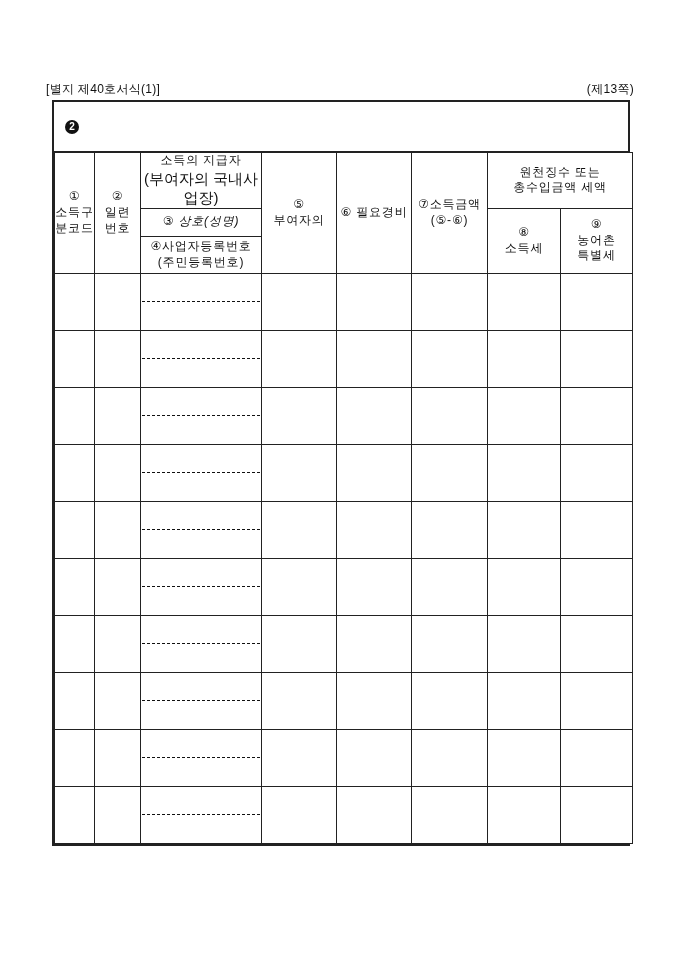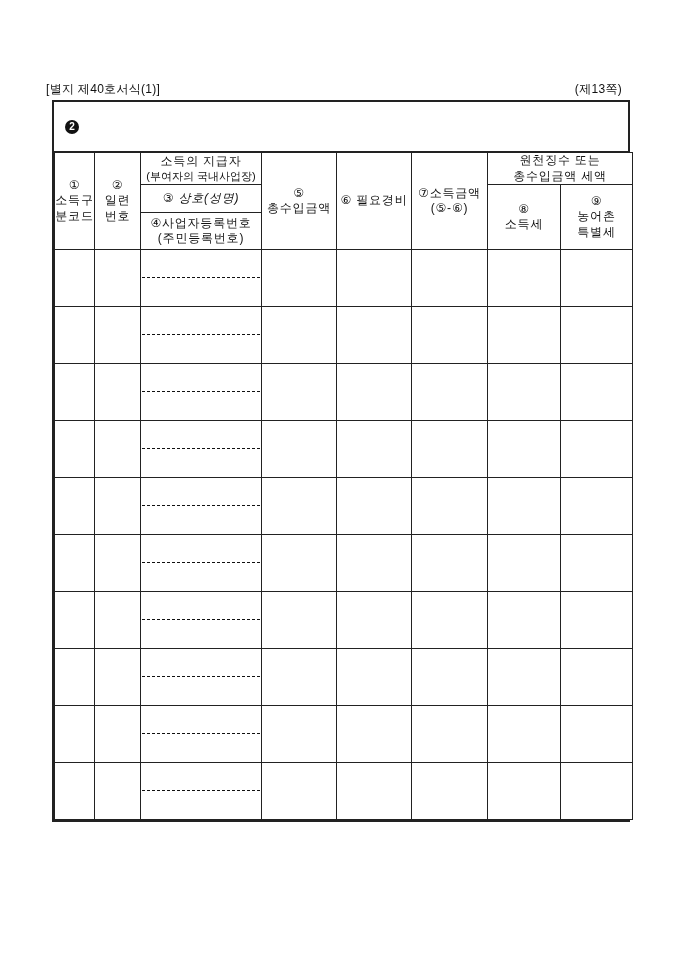--- a/index.html
+++ b/index.html
@@ -8,21 +8,21 @@
     width: 680px; height: 962px;
     font-family: "Liberation Sans", "DejaVu Sans", sans-serif;
     color: #111;
     position: relative;
     overflow: hidden;
   }
   .page { position: absolute; inset: 0; background: #fff; }
 
   
   .topbar {
-    position: absolute; top: 81px; left: 46px; right: 58px;
+    position: absolute; top: 81px; left: 46px; right: 46px;
     display: flex; justify-content: space-between; align-items: center;
     font-size: 12px; letter-spacing: 0.3px;
   }
 
   
   .formbox {
     position: absolute; left: 52px; top: 100px; width: 578px;
     border: 2px solid #222;
     background: #fff;
   }
@@ -50,21 +50,21 @@
     border: 1px solid #222;
     font-weight: normal;
     text-align: center; vertical-align: middle;
     font-size: 12px; line-height: 1.3; letter-spacing: 0.8px;
     padding: 0;
     background: #fff;
   }
   thead tr.h-a th { height: 29px; }
   thead tr.h-b th.sub { height: 28px; font-style: italic; }
   thead tr.h-c th { height: 37px; text-align: center; }
-  th .small { font-size: 11px; letter-spacing: 0; }
+  th .small { font-size: 15px; letter-spacing: 0; }
   th .line { display: block; }
   th.dashed-bottom { border-bottom: 1px dashed #222; }
 
   tbody td { height: 57px; }
   td.payer-cell { vertical-align: top; }
   .dash-mid { height: 28px; border-bottom: 1px dashed #111; margin: 0 1px; }
 </style>
 </head>
 <body>
 
@@ -103,21 +103,21 @@
             <span class="line">②</span>
             <span class="line">일련</span>
             <span class="line">번호</span>
           </th>
           <th>
             <span class="line">소득의 지급자</span>
             <span class="line small">(부여자의 국내사업장)</span>
           </th>
           <th rowspan="3">
             <span class="line">⑤</span>
-            <span class="line">총수입금액</span>
+            <span class="line">부여자의</span>
           </th>
           <th rowspan="3">
             <span class="line">⑥ 필요경비</span>
           </th>
           <th rowspan="3">
             <span class="line">⑦소득금액</span>
             <span class="line">(⑤-⑥)</span>
           </th>
           <th colspan="2">
             <span class="line">원천징수 또는</span>

